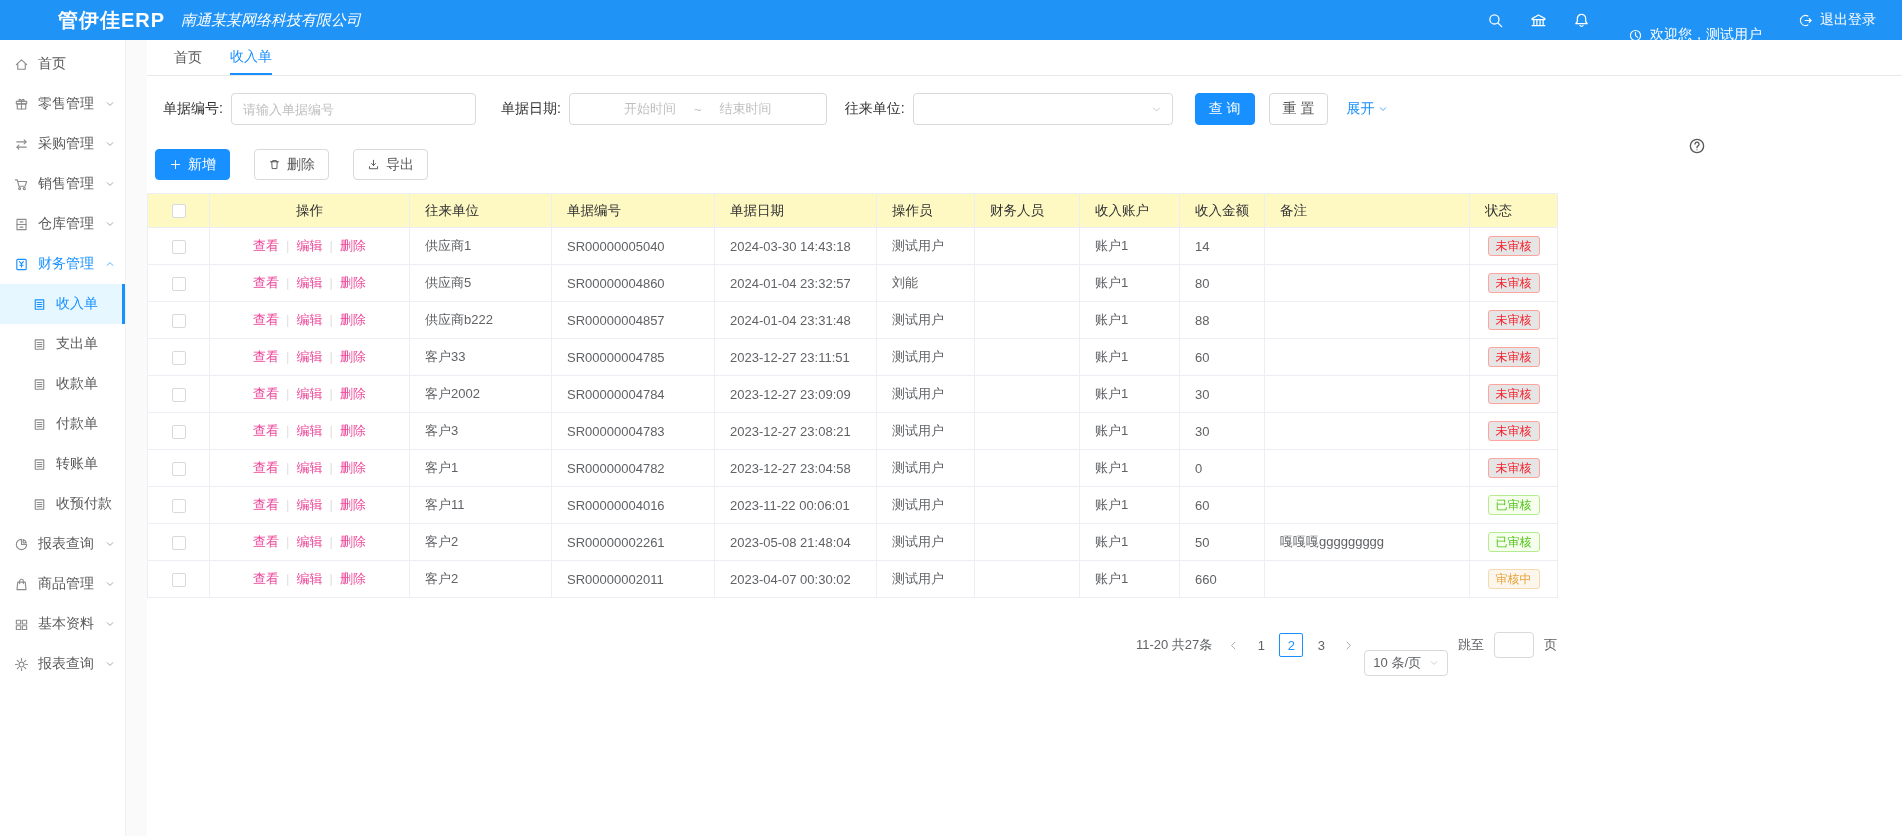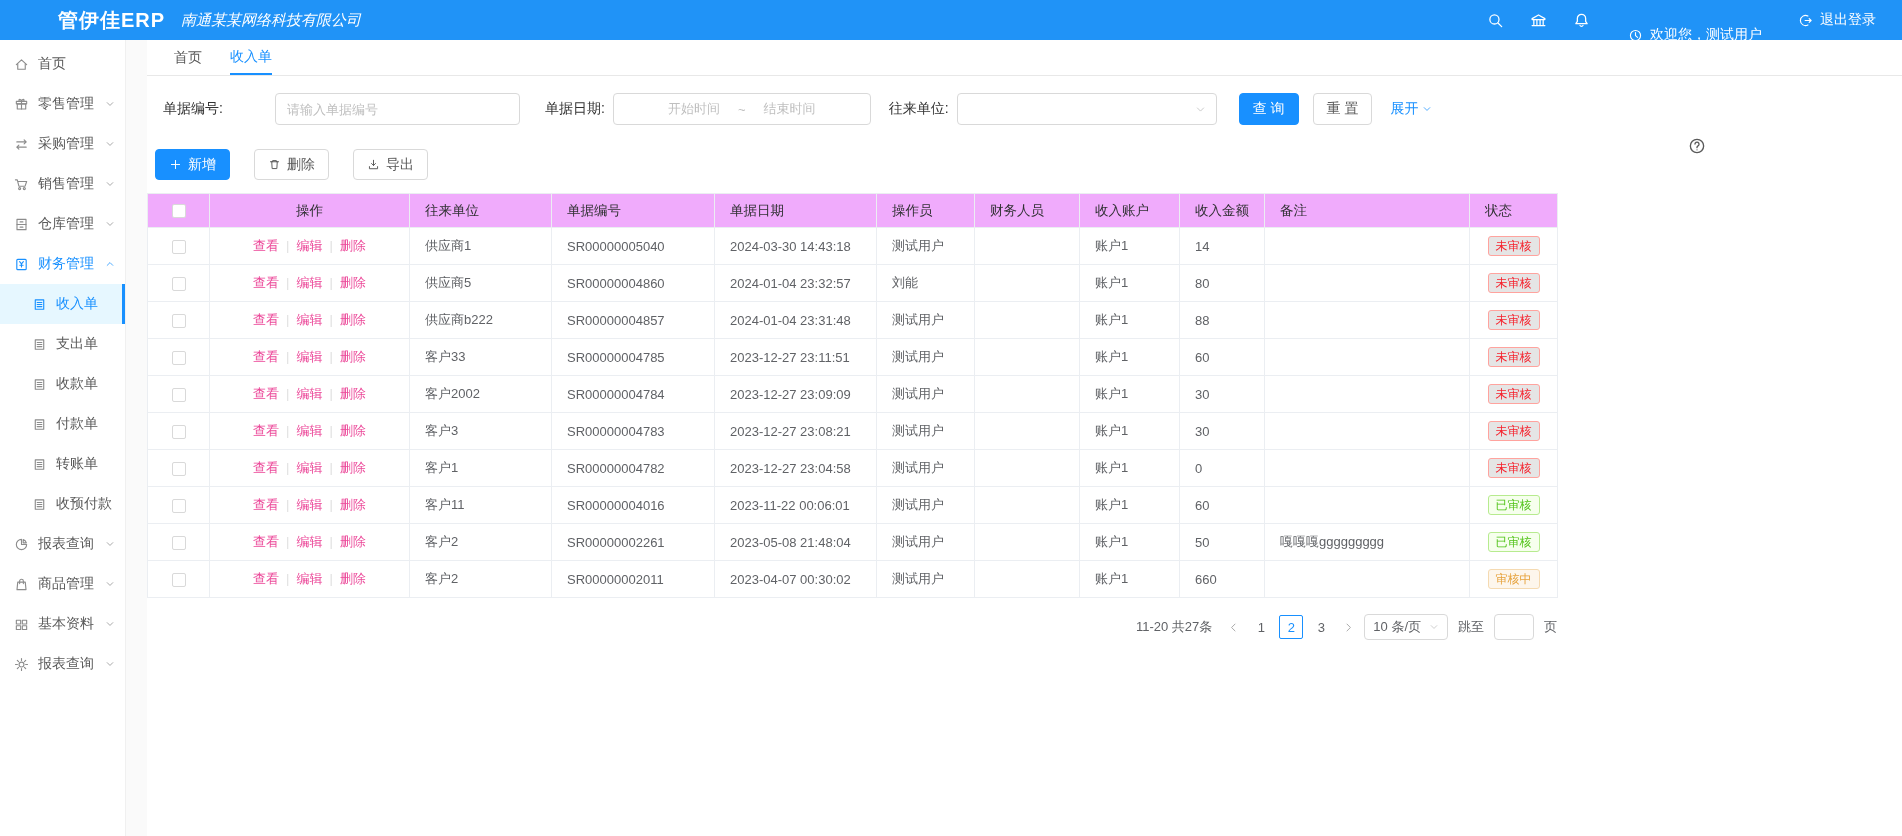--- a/index.html
+++ b/index.html
@@ -38,21 +38,21 @@
 
   
   .tabbar { height:36px; border-bottom:1px solid #e8e8e8; display:flex; align-items:stretch; padding-left:13px; }
   .tab { display:flex; align-items:center; margin:0 14px; cursor:pointer; color:#595959; font-size:14px; }
   .tab.active { color:#1890ff; border-bottom:2px solid #1890ff; }
 
   
   .filters { display:flex; align-items:center; margin-top:17px; padding-left:16px; }
   .f-label { font-size:14px; color:#333; white-space:nowrap; margin-right:8px; }
   .f-input { width:245px; height:32px; border:1px solid #d9d9d9; border-radius:4px; padding:0 11px;
-    font-size:13px; color:#595959; outline:none; font-family:inherit;margin-left:44px; }
+    font-size:13px; color:#595959; outline:none; font-family:inherit; }
   .f-input::placeholder { color:#bfbfbf; }
   .gap24 { width:25px; } .gap18 { width:18px; }
   .daterange { width:258px; height:32px; border:1px solid #d9d9d9; border-radius:4px;
     display:flex; align-items:center; justify-content:center; gap:18px; font-size:13px; color:#bfbfbf; cursor:text; }
   .select { width:260px; height:32px; border:1px solid #d9d9d9; border-radius:4px;
     display:flex; align-items:center; cursor:pointer; padding:0 10px; }
   .select .icon { margin-left:auto; width:11px; height:11px; color:#bfbfbf; }
   .btn { height:32px; border-radius:4px; border:1px solid #d9d9d9; background:#fff; color:#595959;
     font-size:14px; padding:0 13px; cursor:pointer; display:inline-flex; align-items:center; gap:6px;
     font-family:inherit; white-space:nowrap; }
@@ -65,21 +65,21 @@
   .toolbar .btn { height:31px; }
   .toolbar .icon { width:13px; height:13px; }
 
   .help-icon { position:absolute; top:97px; right:196px; width:18px; height:18px; color:#595959; cursor:pointer; }
 
   
   .table-wrap { margin-top:13px; width:1410px; }
   table { border-collapse:collapse; table-layout:fixed; width:1410px; font-size:13px; }
   th, td { border:1px solid #ebeef2; height:34px; padding:0 15px; text-align:left;
     overflow:hidden; white-space:nowrap; text-overflow:ellipsis; color:#606266; }
-  th { background:#f0abfc; color:#303133; font-weight:normal; font-size:13.5px; }
+  th { background:#fef9c3; color:#303133; font-weight:normal; font-size:13.5px; }
   td { height:37px; }
   .c-check, .c-action, .c-status { text-align:center; padding:0; }
   th.c-action { text-align:center; }
   .checkbox { display:inline-block; width:14px; height:14px; border:1px solid #d9d9d9; border-radius:2px;
     background:#fff; cursor:pointer; vertical-align:middle; }
   .link { color:#ec4899; cursor:pointer; text-decoration:none; }
   .sep { color:#e0e0e0; margin:0 7px; }
   .badge { display:inline-block; font-size:12px; line-height:18px; padding:0 7px; border-radius:3px; border:1px solid; }
   .badge-red    { color:#f5222d; background:#e5e5e5; border-color:#ffa39e; }
   .badge-green  { color:#52c41a; background:#f6ffed; border-color:#b7eb8f; }
@@ -87,21 +87,21 @@
 
   
   .pagination { width:1410px; margin-top:16px; display:flex; align-items:center; justify-content:flex-end;
     gap:10px; font-size:13px; color:#606266; }
   .pg-total { margin-right:6px; }
   .pg-arrow { width:11px; height:11px; color:#999; cursor:pointer; }
   .pg-num { min-width:24px; height:24px; display:inline-flex; align-items:center; justify-content:center;
     cursor:pointer; border-radius:2px; border:1px solid transparent; }
   .pg-num.current { border-color:#1890ff; color:#1890ff; }
   .pg-size { height:26px; border:1px solid #d9d9d9; border-radius:4px; display:inline-flex; align-items:center;
-    gap:8px; padding:0 8px; cursor:pointer; color:#606266; }
+    gap:8px; padding:0 8px; cursor:pointer; color:#606266;margin-top:36px; }
   .pg-size .icon { width:10px; height:10px; color:#bfbfbf; }
   .pg-jump-input { width:40px; height:26px; border:1px solid #d9d9d9; border-radius:4px; outline:none;
     text-align:center; font-family:inherit; }
 </style>
 </head>
 <body>
 
 <div class="topbar">
   <div class="logo">管伊佳ERP</div>
   <div class="company">南通某某网络科技有限公司</div>

